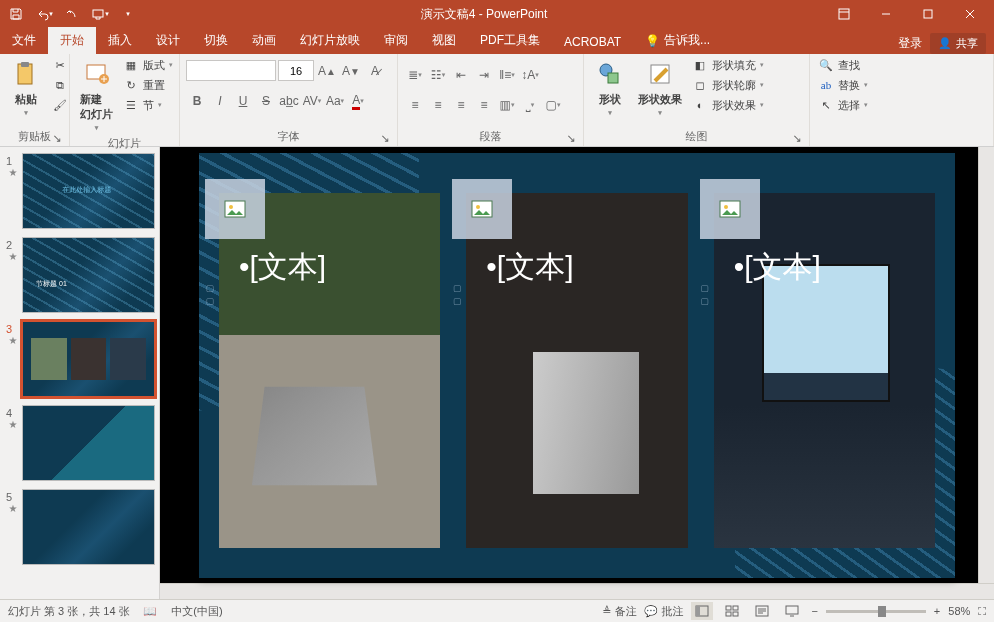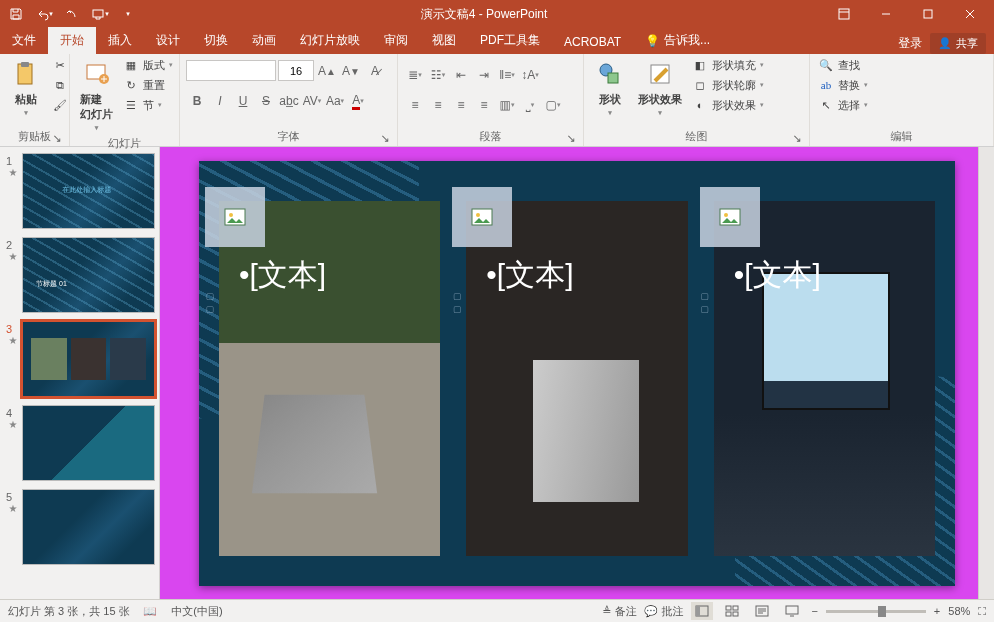--- a/index.html
+++ b/index.html
@@ -47,21 +47,21 @@
 .thumb-star { font-size:10px; color:#888; }
 .thumb-num-wrap { display:flex; flex-direction:column; align-items:center; width:18px; }
 .thumb-img { flex:1; height:76px; background:#0e3a52; border:1px solid #bbb; position:relative; overflow:hidden; }
 .thumb-img.selected { outline:3px solid #d35230; outline-offset:-1px; }
 .thumb-bg { position:absolute; inset:0; background:linear-gradient(135deg,#0e3a52 40%,#1a5070 60%,#0e3a52 80%); }
 .thumb-stripe { position:absolute; inset:0; background:repeating-linear-gradient(30deg,transparent 0 8px,rgba(100,180,220,0.3) 8px 10px); }
 .thumb-text { position:absolute; color:#6fc3e8; font-size:7px; }
 .thumb-cards { position:absolute; inset:0; display:flex; gap:4px; padding:16px 8px; align-items:stretch; }
 .tcard { flex:1; background:#2a4a5a; }
 
-.editor { flex:1; background:#d946ef; position:relative; overflow:hidden; display:flex; }
+.editor { flex:1; background:#000000; position:relative; overflow:hidden; display:flex; flex-direction:column; }
 .scroll-area { flex:1; display:flex; align-items:center; justify-content:center; position:relative; }
 .slide { width:756px; height:425px; background:#0e3a52; position:relative; box-shadow:0 2px 8px rgba(0,0,0,0.4); overflow:hidden; }
 .slide-stripe { position:absolute; inset:0; pointer-events:none; }
 .slide-stripe::before { content:''; position:absolute; left:-20px; top:-60px; width:240px; height:300px; background:repeating-linear-gradient(35deg,transparent 0 10px,rgba(80,160,210,0.35) 10px 13px); transform:skewY(-10deg); }
 .slide-stripe::after { content:''; position:absolute; right:-40px; bottom:-80px; width:260px; height:300px; background:repeating-linear-gradient(30deg,transparent 0 10px,rgba(80,160,210,0.35) 10px 13px); transform:skewY(8deg); }
 .cards { position:absolute; inset:0; display:flex; gap:26px; padding:40px 20px 30px; }
 .card { flex:1; position:relative; display:flex; flex-direction:column; }
 .card-img { flex:1; background:#333; position:relative; }
 .img1 { background:linear-gradient(180deg,#3a5030 0 40%,#9a9488 40% 100%); }
 .img1::after { content:''; position:absolute; left:18%; bottom:18%; width:50%; height:30%; background:linear-gradient(135deg,#888,#aaa); transform:perspective(200px) rotateX(25deg); }
@@ -344,21 +344,20 @@
             <span>替换</span>
             <span class="caret">▾</span>
           </div>
         <div class="mini-btn">
             <span class="ico">↖</span>
             <span>选择</span>
             <span class="caret">▾</span>
           </div>
       </div>
     </div>
-    <div class="group-label">编辑</div>
   </div>
 </div>
 
 <div class="workspace">
   <div class="thumbs">
     <div class="thumb-item">
       <div class="thumb-num-wrap">
           <span class="thumb-num">1</span>
           <span class="thumb-star">★</span>
         </div>
@@ -456,21 +455,21 @@
           </div>
         </div>
       </div>
       <div style="position:absolute;right:0;top:0;bottom:0;" class="vscroll"></div>
     </div>
     <div class="hscroll"></div>
   </div>
 </div>
 
 <div class="statusbar">
-  <span>幻灯片 第 3 张，共 15 张</span>
+  <span>幻灯片 第 3 张，共 14 张</span>
   <span>📖</span>
   <span>中文(中国)</span>
   <div class="right">
     <span>≜ <span>备注</span></span>
     <span>💬 <span>批注</span></span>
     <div class="view-btn active">
         <svg width="14" height="12" viewBox="0 0 14 12">
           <rect x="1" y="1" width="12" height="10" fill="none" stroke="#666"></rect>
           <rect x="1" y="1" width="4" height="10" fill="#999"></rect>
         </svg>

